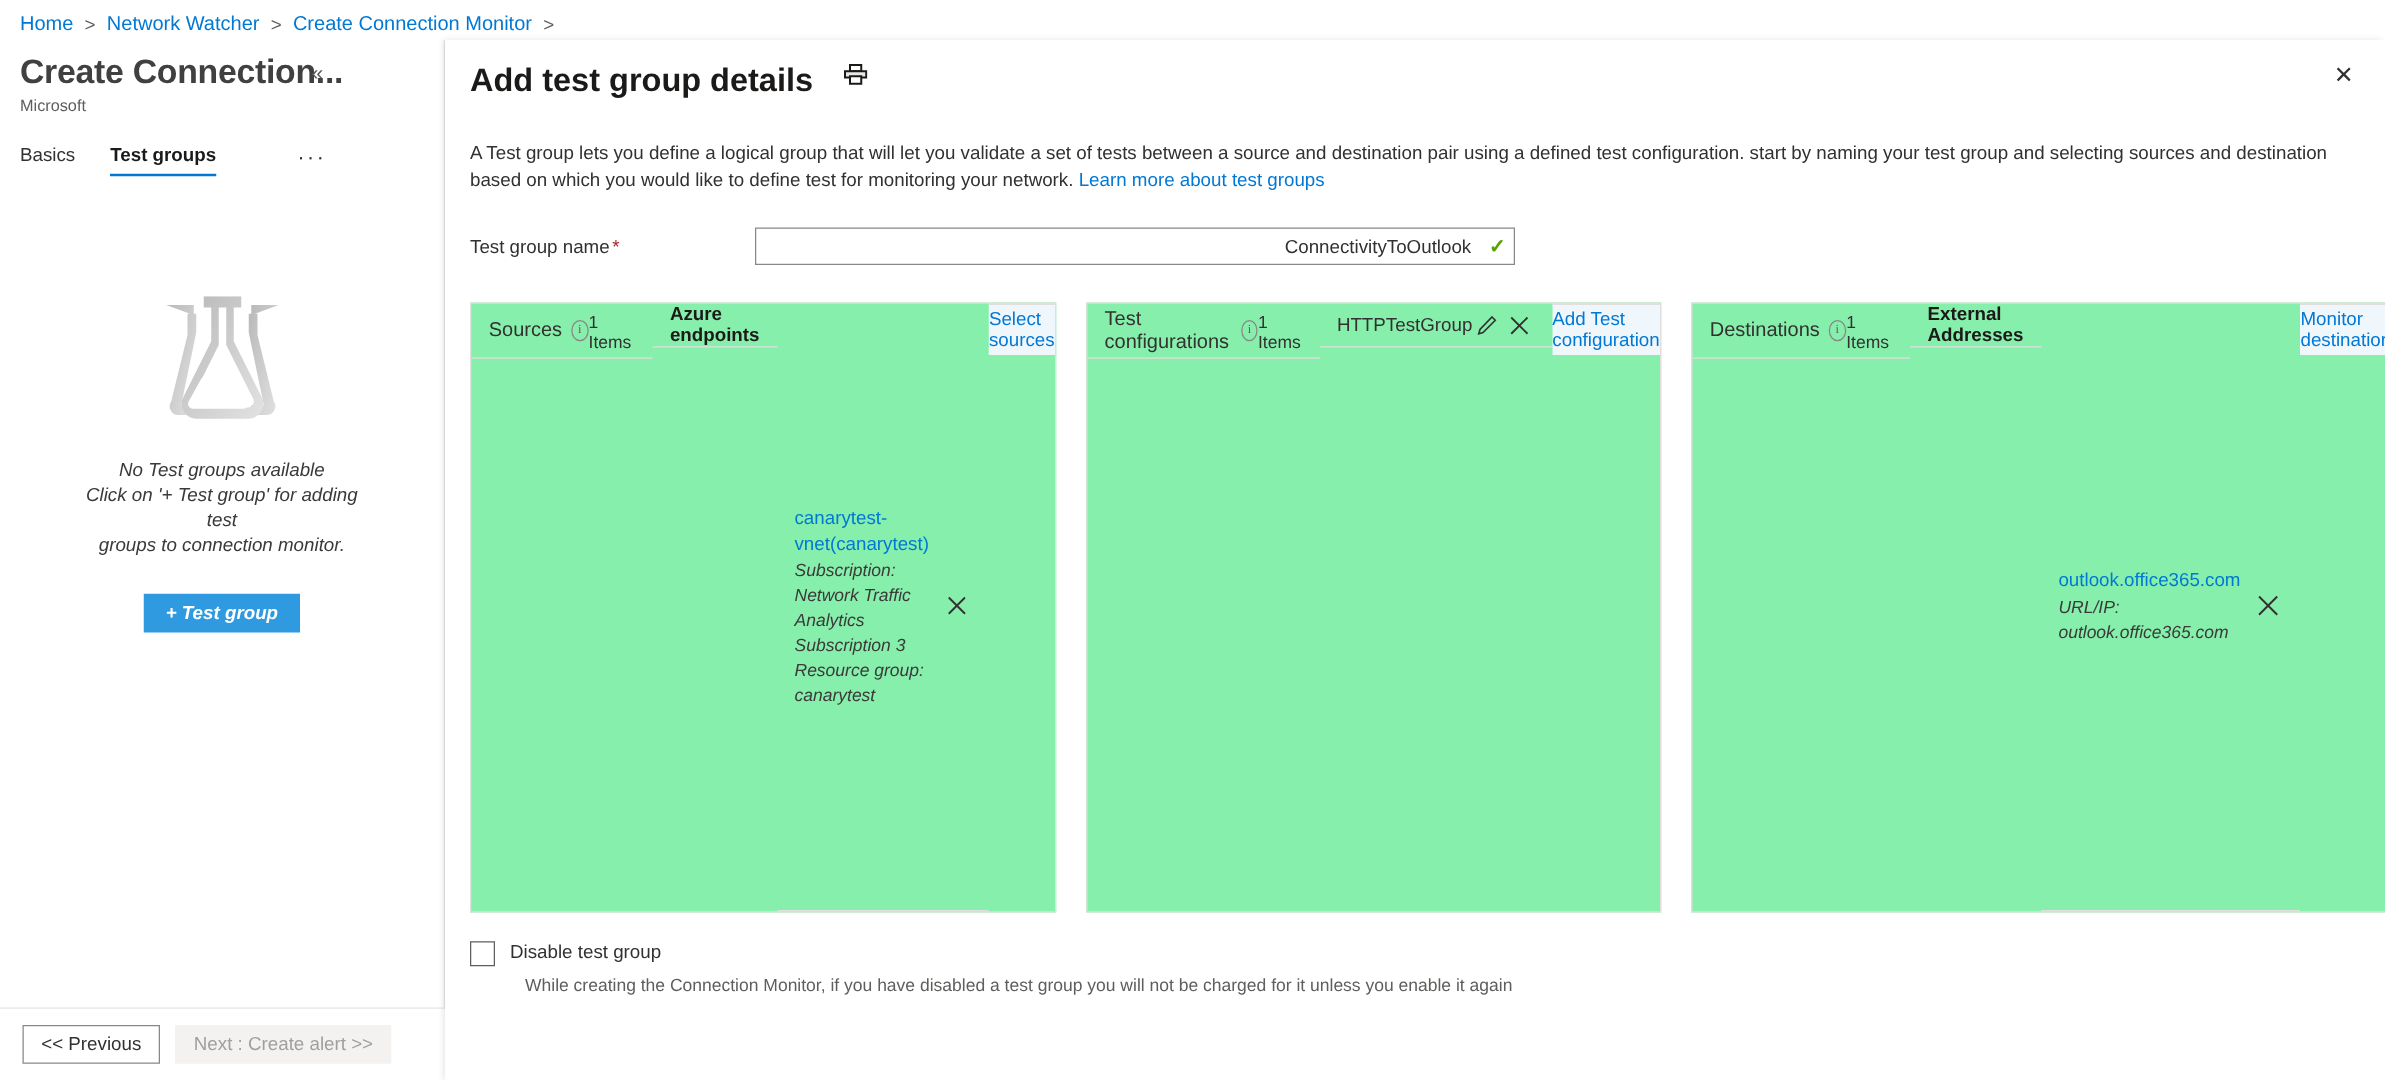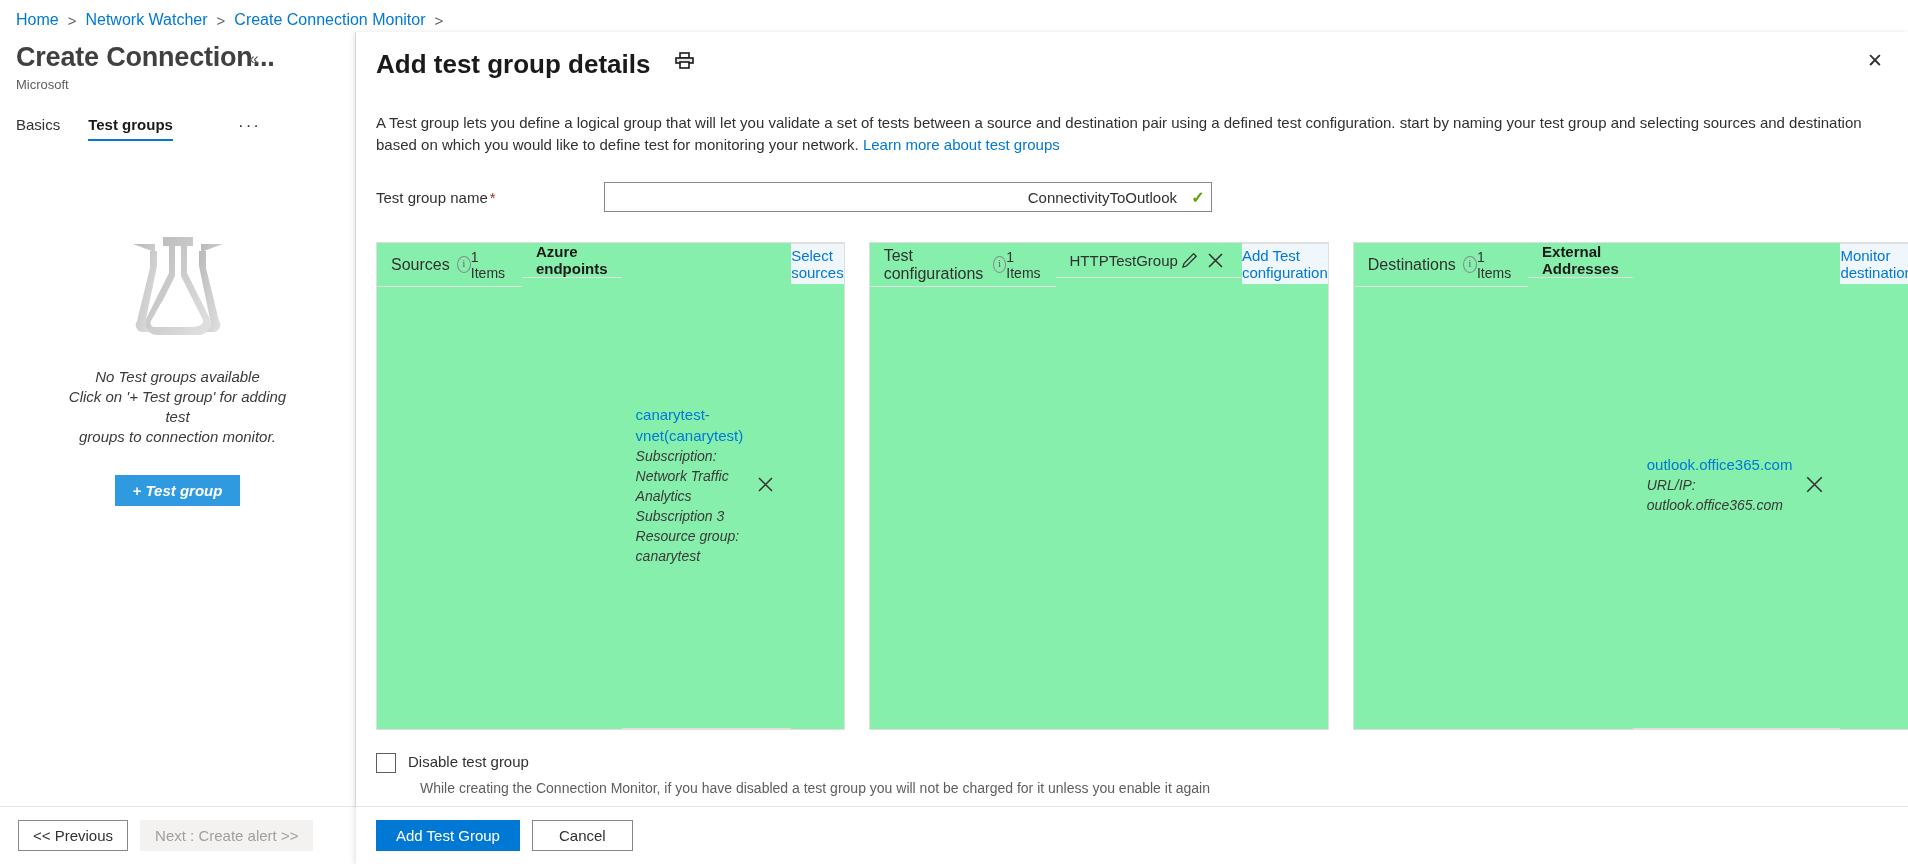--- a/index.html
+++ b/index.html
@@ -624,17 +624,13 @@
   </div>
 
   <div id="disable-block">
     <div id="disable-row">
       <div id="disable-check"></div>
       <div id="disable-label">Disable test group</div>
     </div>
     <div id="disable-sub">While creating the Connection Monitor, if you have disabled a test group you will not be charged for it unless you enable it again</div>
   </div>
 
-  <div id="blade-foot">
-    <button id="btn-add-test-group">Add Test Group</button>
-    <button id="btn-cancel">Cancel</button>
-  </div>
 </div>
 
 </body></html>

